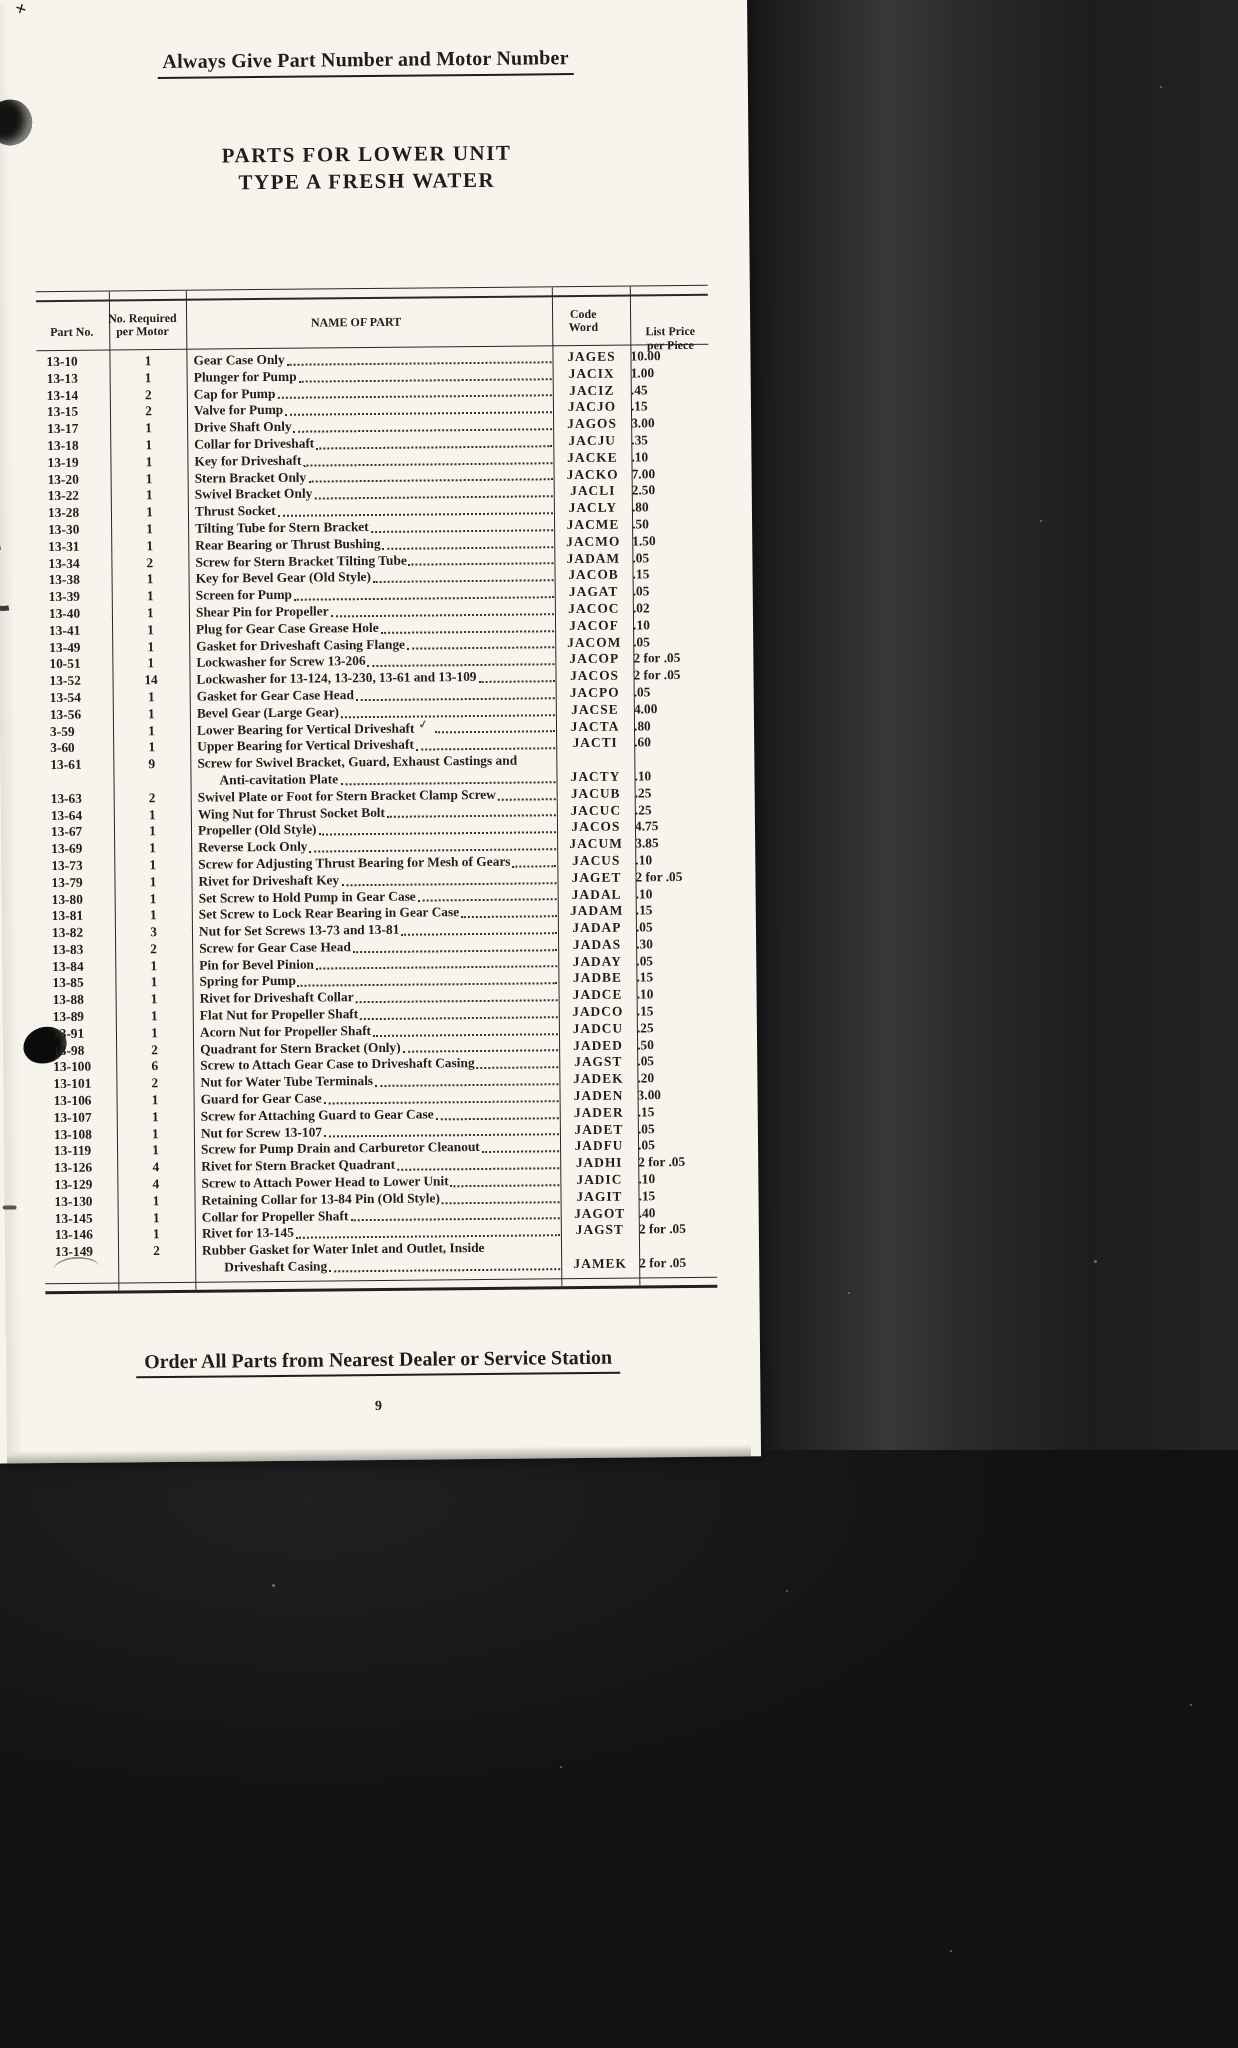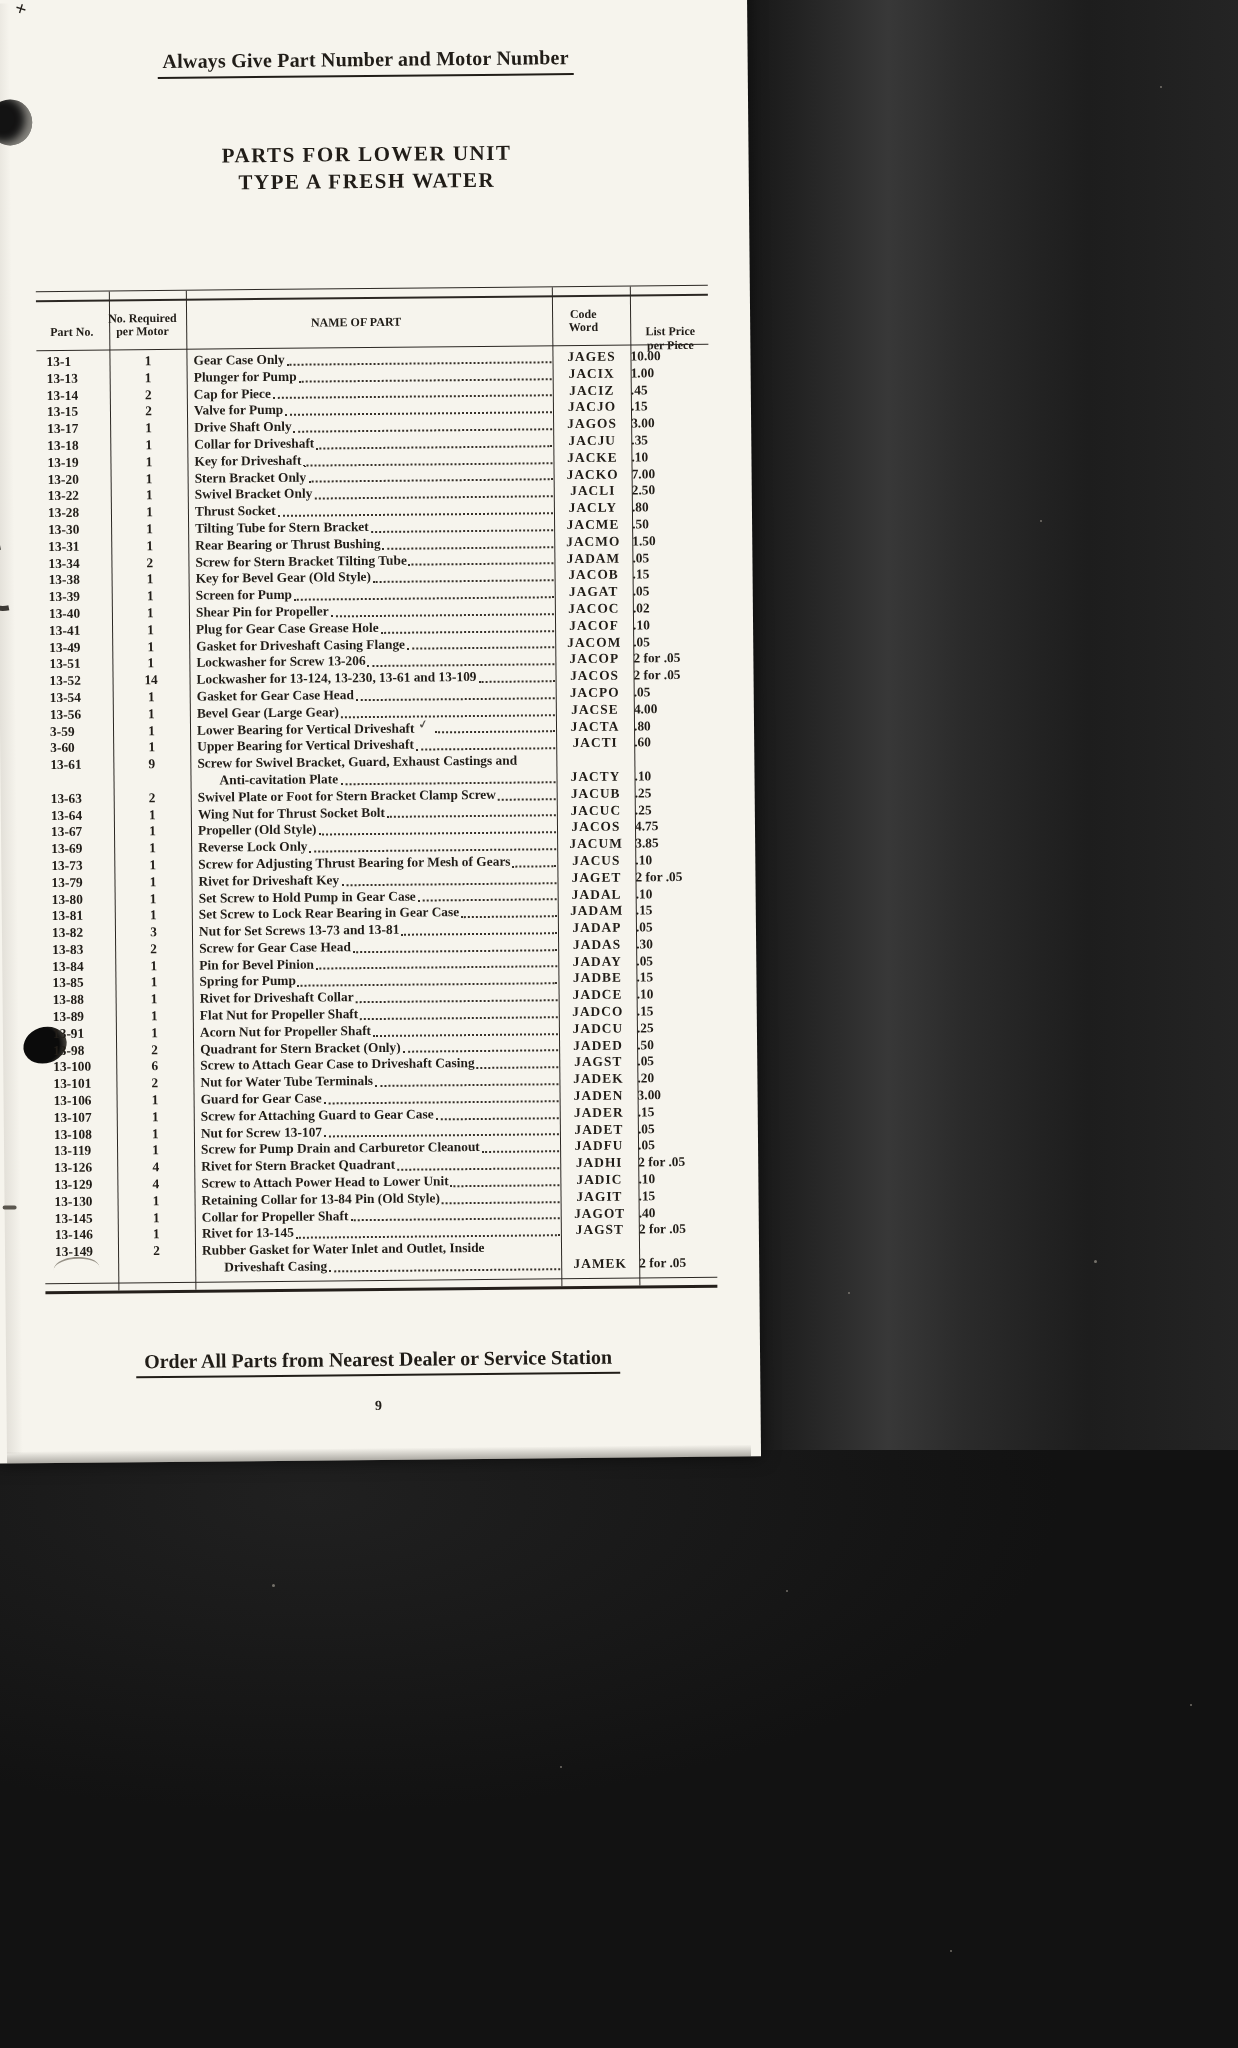--- a/index.html
+++ b/index.html
@@ -170,21 +170,21 @@
         </div>
         <div class="hc price">
           <span>List Price</span>
           <span>per Piece</span>
         </div>
       </div>
       <div class="head-rule"></div>
 
       <div class="tbody">
           <div class="row">
-            <div class="c part">13-1</div>
+            <div class="c part">13-10</div>
             <div class="c qty">1</div>
             <div class="c name">
               <div class="nline">
                 <div class="ntext">Gear Case Only</div>
                 <div class="dots"></div>
               </div>
             </div>
             <div class="c code">JAGES</div>
             <div class="c price">10.00</div>
           </div>
@@ -198,21 +198,21 @@
               </div>
             </div>
             <div class="c code">JACIX</div>
             <div class="c price">1.00</div>
           </div>
           <div class="row">
             <div class="c part">13-14</div>
             <div class="c qty">2</div>
             <div class="c name">
               <div class="nline">
-                <div class="ntext">Cap for Piece</div>
+                <div class="ntext">Cap for Pump</div>
                 <div class="dots"></div>
               </div>
             </div>
             <div class="c code">JACIZ</div>
             <div class="c price">.45</div>
           </div>
           <div class="row">
             <div class="c part">13-15</div>
             <div class="c qty">2</div>
             <div class="c name">
@@ -386,21 +386,21 @@
             <div class="c name">
               <div class="nline">
                 <div class="ntext">Gasket for Driveshaft Casing Flange</div>
                 <div class="dots"></div>
               </div>
             </div>
             <div class="c code">JACOM</div>
             <div class="c price">.05</div>
           </div>
           <div class="row">
-            <div class="c part">13-51</div>
+            <div class="c part">10-51</div>
             <div class="c qty">1</div>
             <div class="c name">
               <div class="nline">
                 <div class="ntext">Lockwasher for Screw 13-206</div>
                 <div class="dots"></div>
               </div>
             </div>
             <div class="c code">JACOP</div>
             <div class="c price">2 for .05</div>
           </div>

